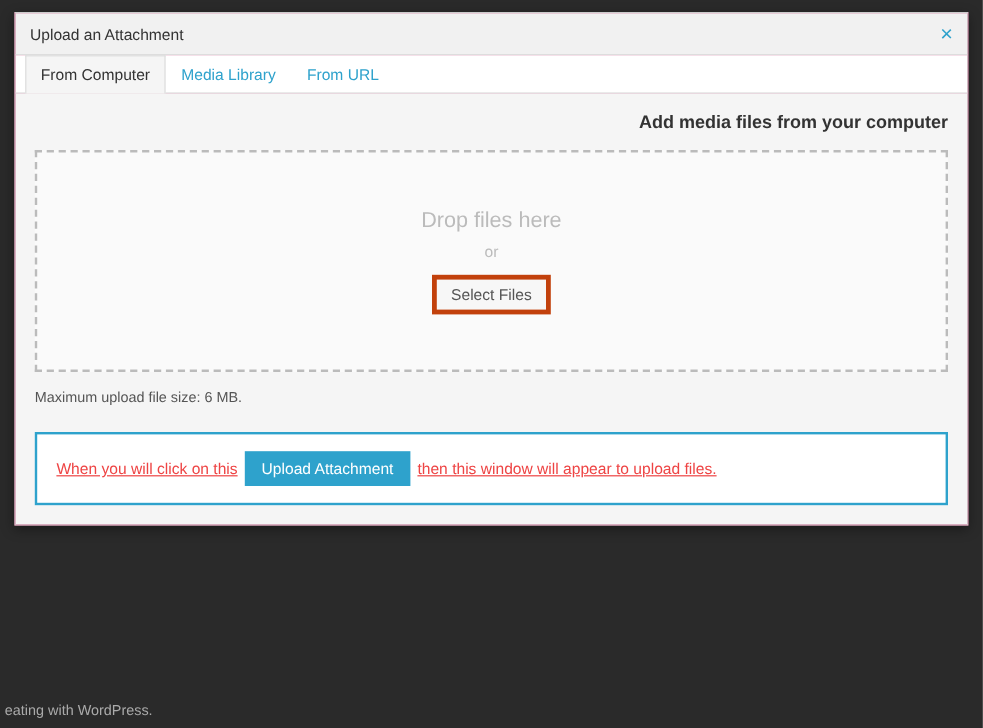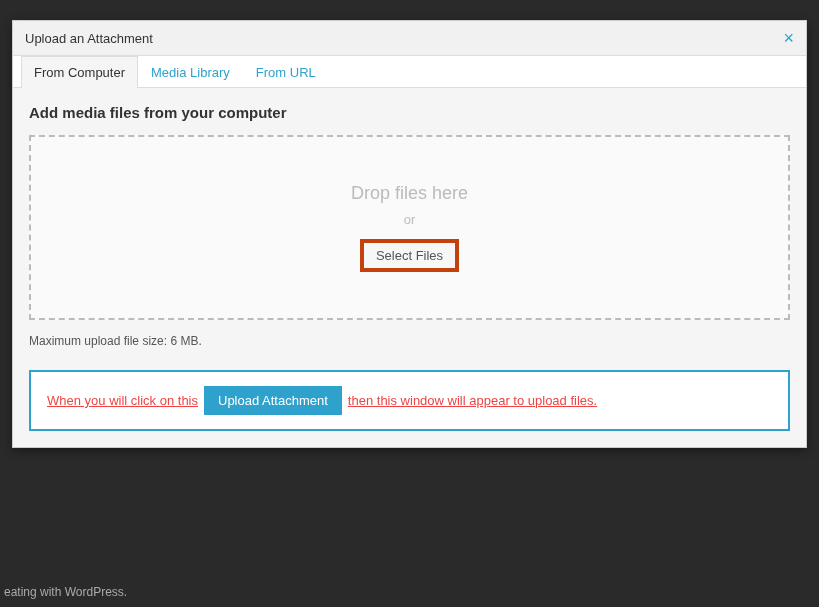--- a/index.html
+++ b/index.html
@@ -38,21 +38,20 @@
     }
 
     .modal {
       position: absolute;
       top: 10px;
       left: 12px;
       right: 12px;
       background: #be185d;
       border: 1px solid #ccc;
       box-shadow: 0 3px 10px rgba(0,0,0,0.4);
-      margin-top: 10px;
     }
 
     .modal-title-bar {
       background: #f1f1f1;
       border-bottom: 1px solid #ddd;
       padding: 8px 12px;
       display: flex;
       align-items: center;
       justify-content: space-between;
     }
@@ -100,20 +99,21 @@
     .modal-body {
       padding: 16px;
       background: #f5f5f5;
     }
 
     .section-title {
       font-size: 15px;
       font-weight: bold;
       color: #333;
       margin-bottom: 14px;
+      text-align: right;
     }
 
     .drop-zone {
       border: 2px dashed #bbb;
       background: #fafafa;
       min-height: 185px;
       display: flex;
       flex-direction: column;
       align-items: center;
       justify-content: center;

